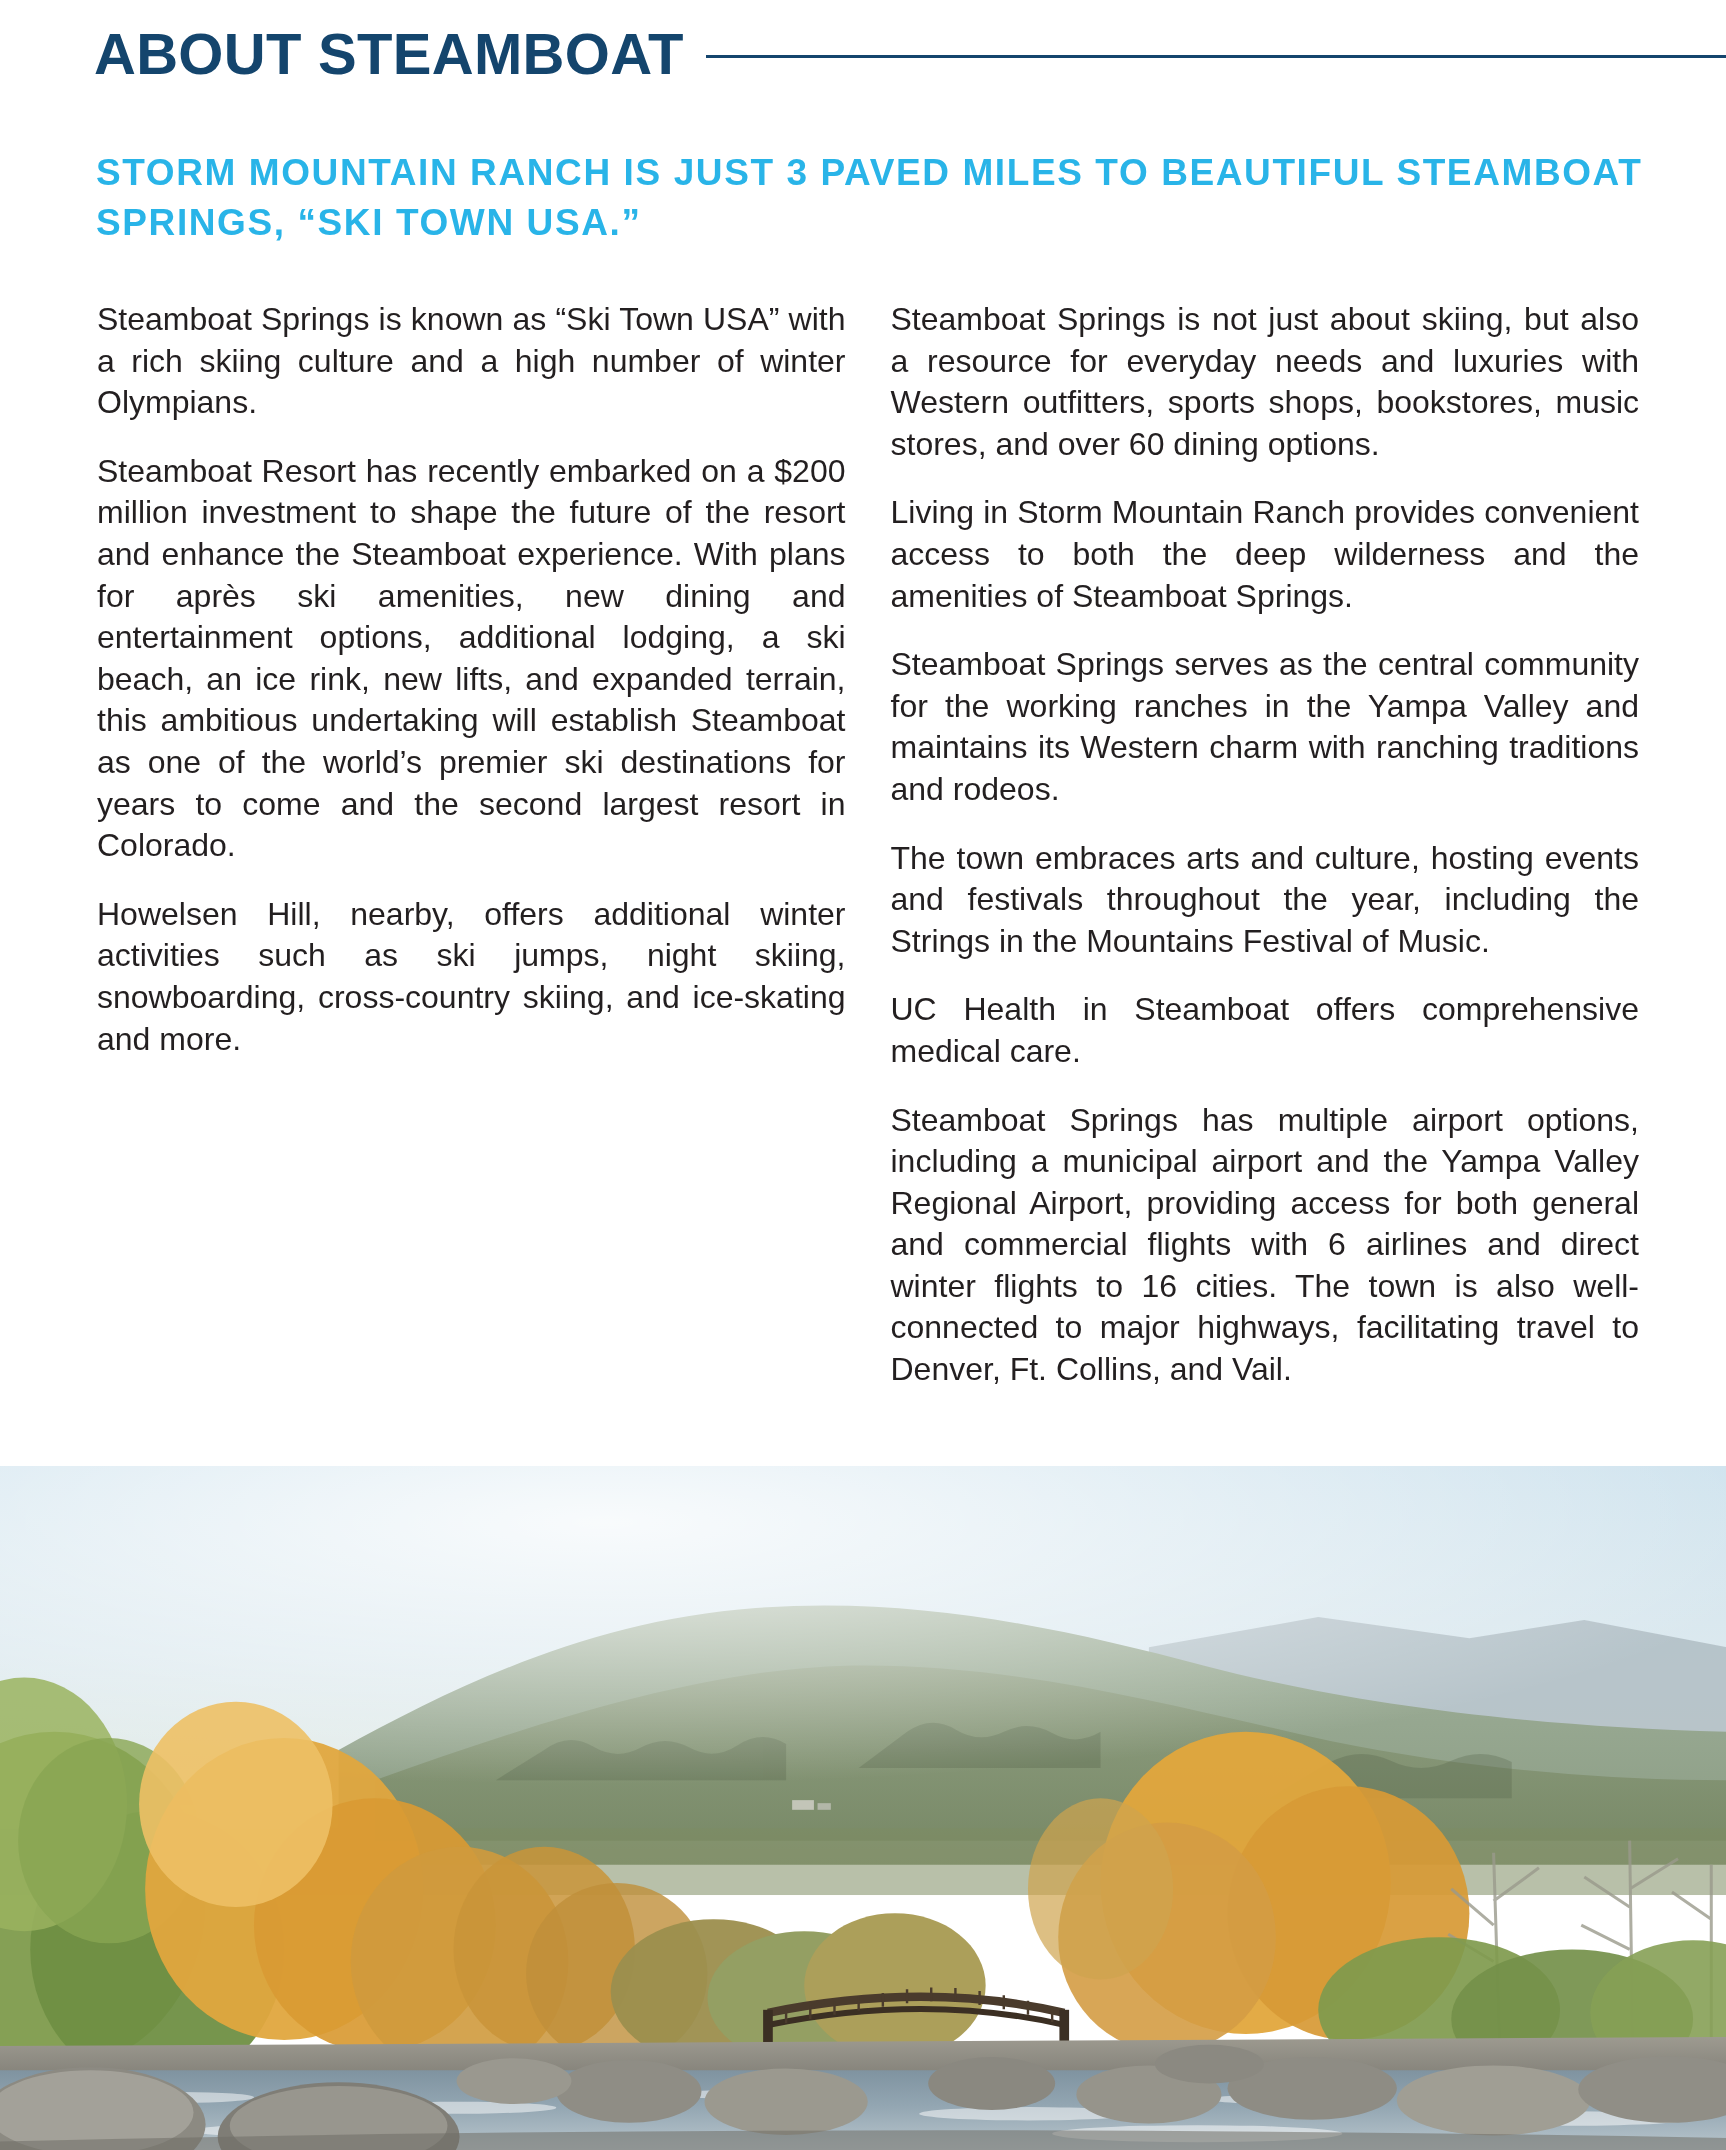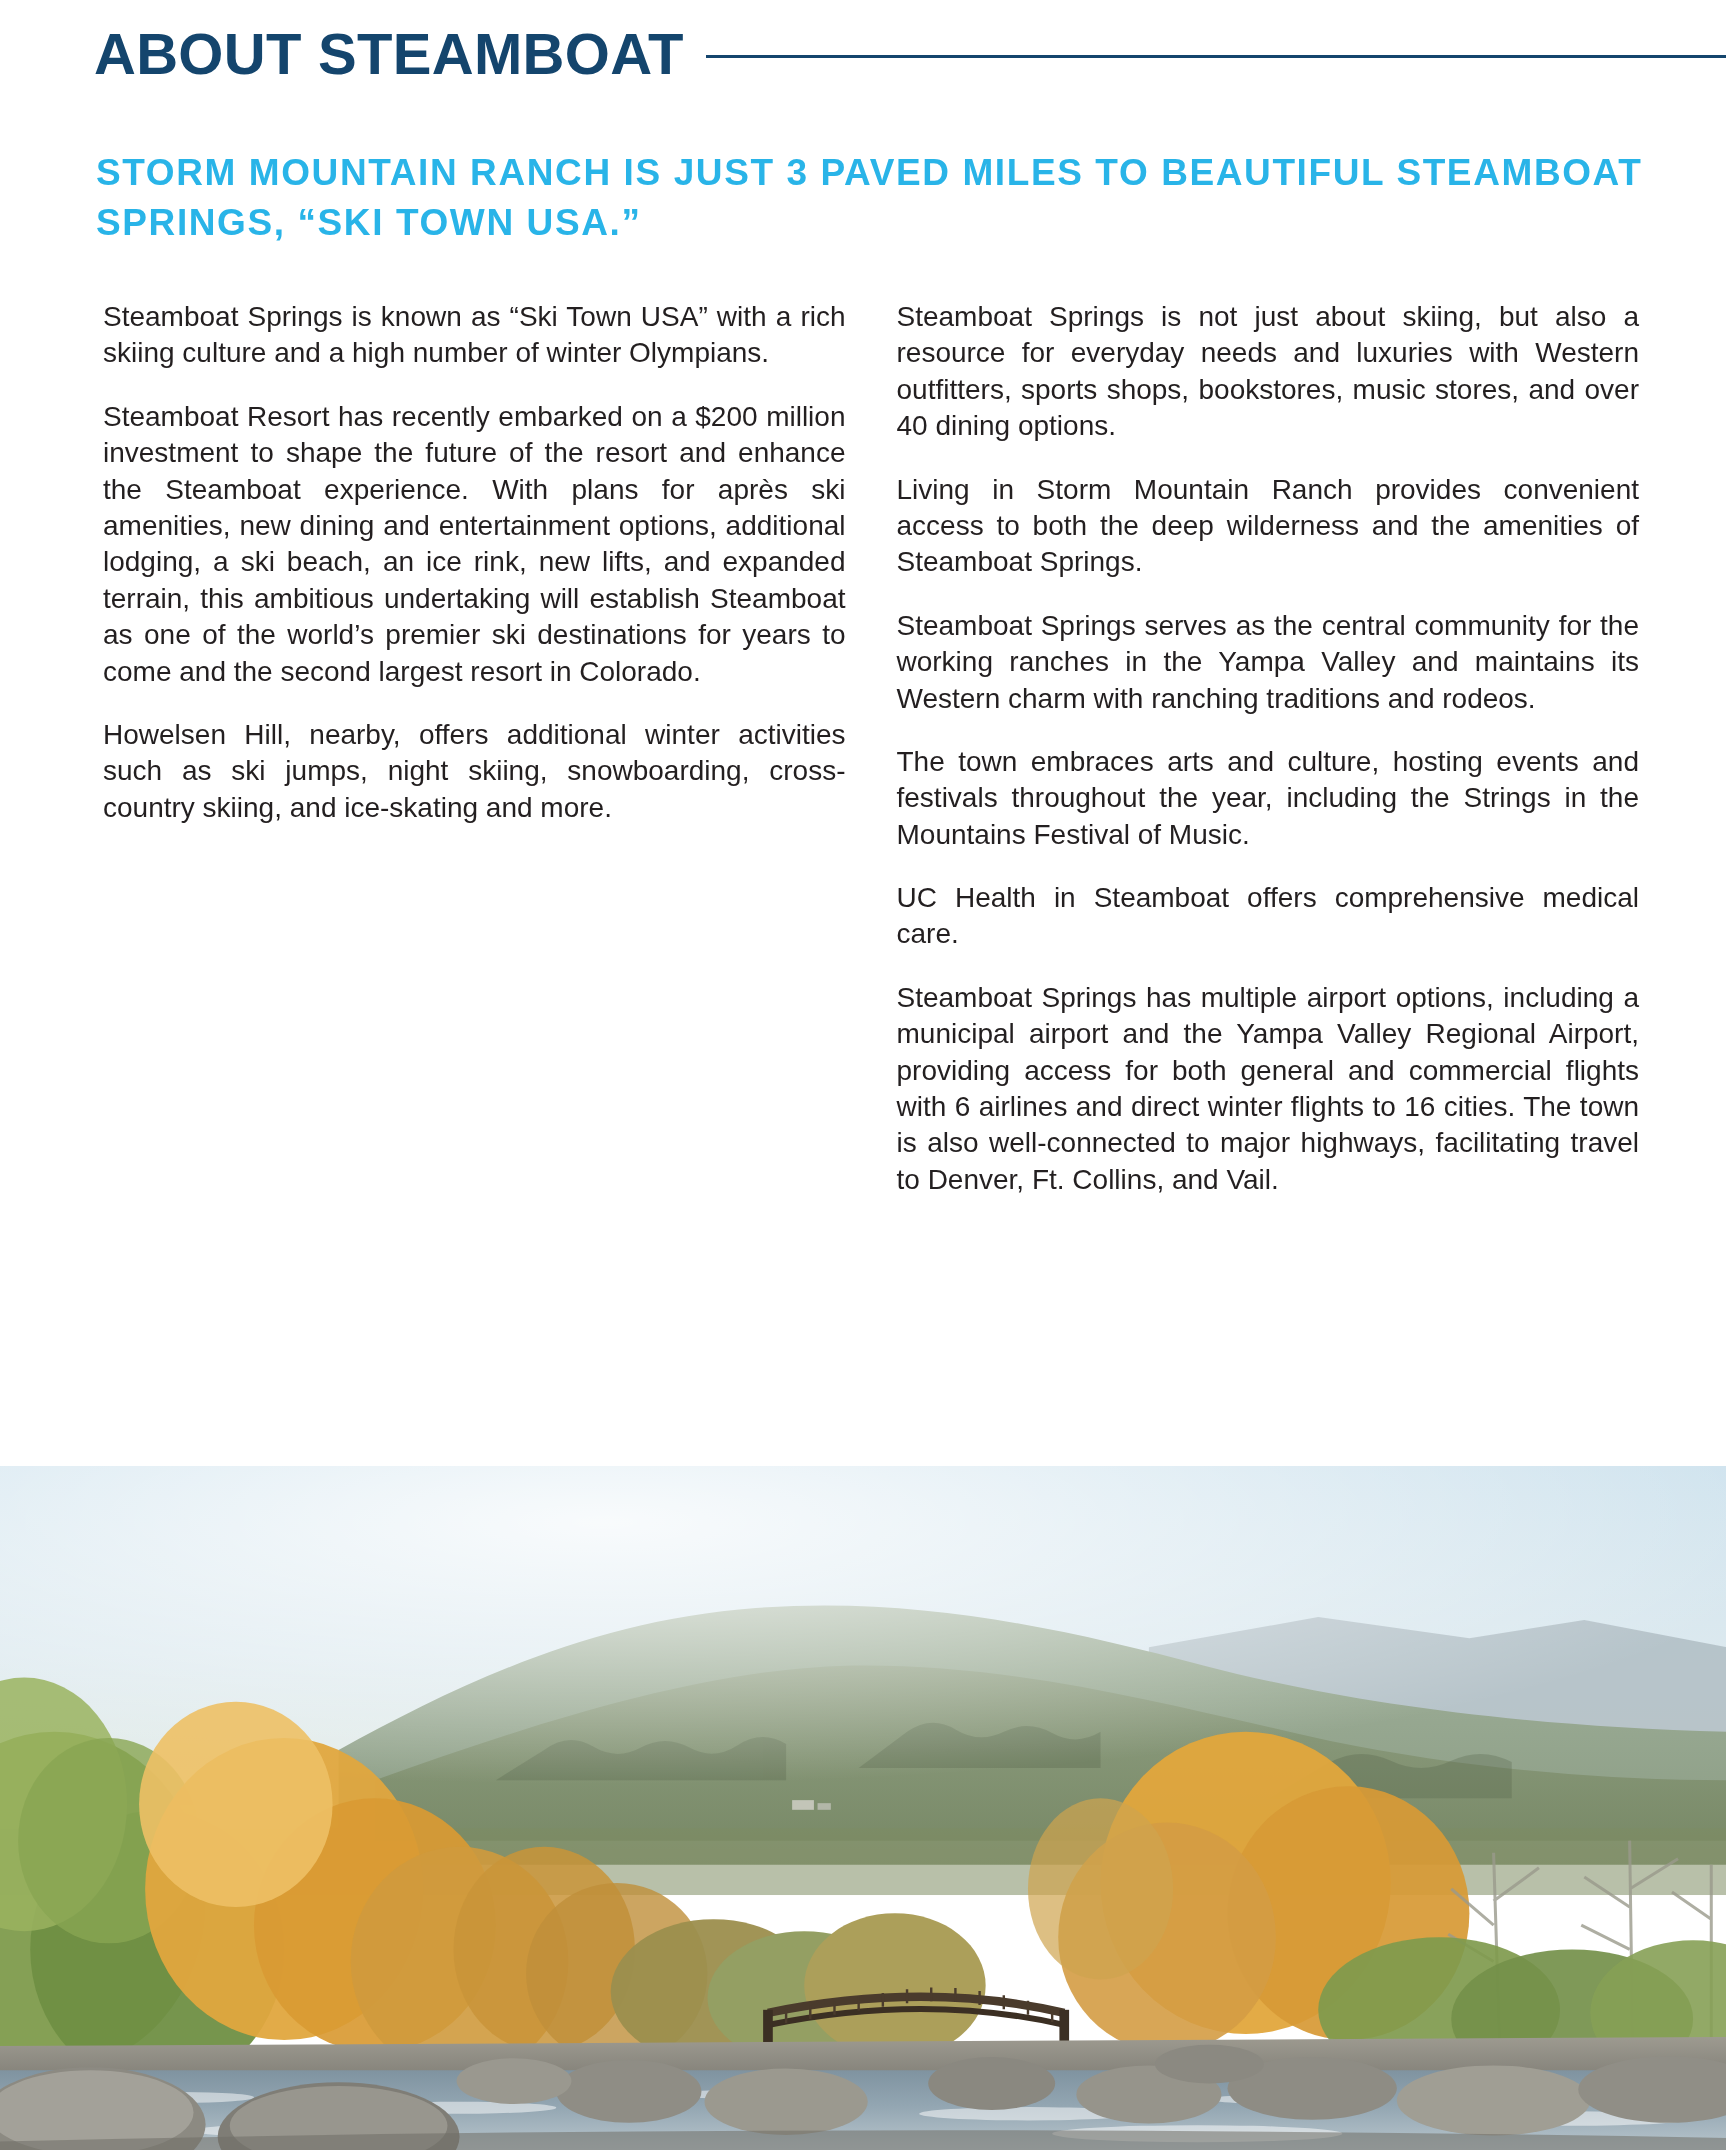--- a/index.html
+++ b/index.html
@@ -65,22 +65,22 @@
     left: 91px;
     top: 299px;
     width: 1548px;
     display: flex;
     gap: 39px;
   }
   .col {
     width: 756px;
   }
   .col p {
-    margin: 0 0 27px 12px;
-    font-size: 28px;
+    margin: 0 0 27px 6px;
+    font-size: 32px;
     line-height: 1.30;
     color: #231f20;
     text-align: justify;
   }
   .col p:last-child { margin-bottom: 0; }
 
   
   .photo {
     position: absolute;
     left: 0;
@@ -103,21 +103,21 @@
 
   <div class="subtitle">STORM MOUNTAIN RANCH IS JUST 3 PAVED MILES TO BEAUTIFUL STEAMBOAT SPRINGS, “SKI TOWN USA.”</div>
 
   <div class="columns">
     <div class="col">
       <p>Steamboat Springs is known as “Ski Town USA” with a rich skiing culture and a high number of winter Olympians.</p>
       <p>Steamboat Resort has recently embarked on a $200 million investment to shape the future of the resort and enhance the Steamboat experience. With plans for après ski amenities, new dining and entertainment options, additional lodging, a ski beach, an ice rink, new lifts, and expanded terrain, this ambitious undertaking will establish Steamboat as one of the world’s premier ski destinations for years to come and the second largest resort in Colorado.</p>
       <p>Howelsen Hill, nearby, offers additional winter activities such as ski jumps, night skiing, snowboarding, cross-country skiing, and ice-skating and more.</p>
     </div>
     <div class="col">
-      <p>Steamboat Springs is not just about skiing, but also a resource for everyday needs and luxuries with Western outfitters, sports shops, bookstores, music stores, and over 40 dining options.</p>
+      <p>Steamboat Springs is not just about skiing, but also a resource for everyday needs and luxuries with Western outfitters, sports shops, bookstores, music stores, and over 60 dining options.</p>
       <p>Living in Storm Mountain Ranch provides convenient access to both the deep wilderness and the amenities of Steamboat Springs.</p>
       <p>Steamboat Springs serves as the central community for the working ranches in the Yampa Valley and maintains its Western charm with ranching traditions and rodeos.</p>
       <p>The town embraces arts and culture, hosting events and festivals throughout the year, including the Strings in the Mountains Festival of Music.</p>
       <p>UC Health in Steamboat offers comprehensive medical care.</p>
       <p>Steamboat Springs has multiple airport options, including a municipal airport and the Yampa Valley Regional Airport, providing access for both general and commercial flights with 6 airlines and direct winter flights to 16 cities. The town is also well-connected to major highways, facilitating travel to Denver, Ft. Collins, and Vail.</p>
     </div>
   </div>
 
   <div class="photo">
     <svg viewBox="0 0 2856 1132" preserveAspectRatio="none">

